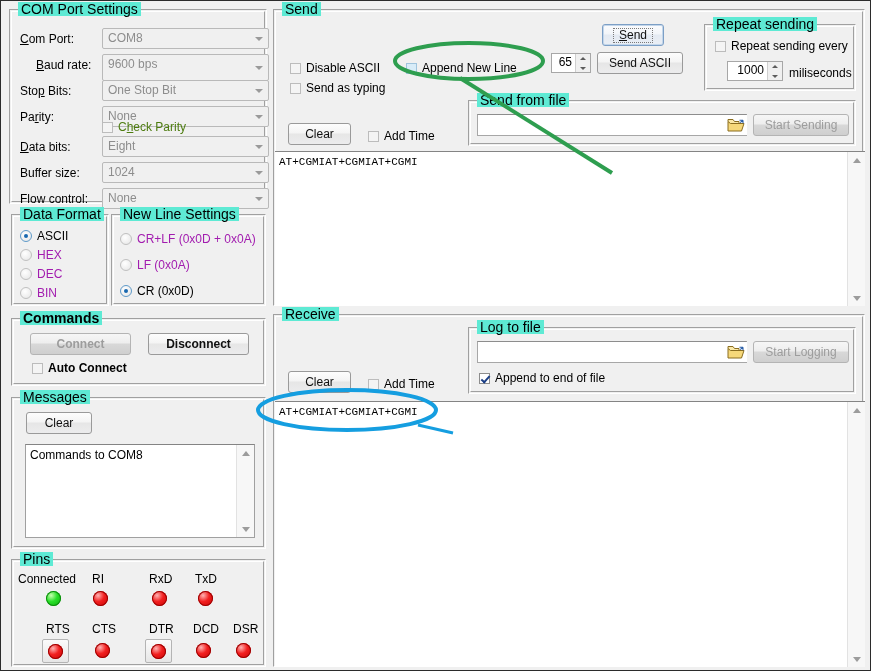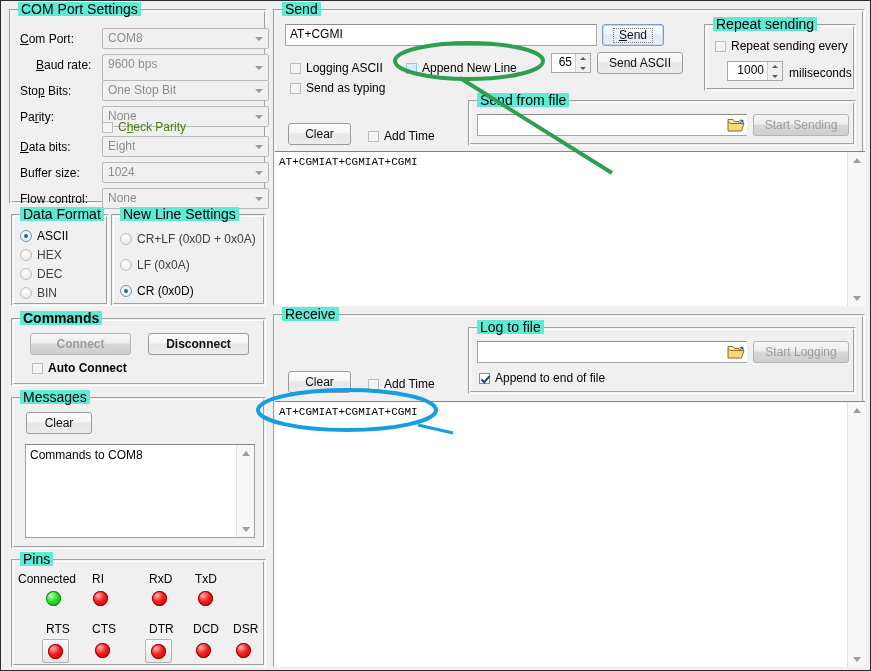--- a/index.html
+++ b/index.html
@@ -187,21 +187,21 @@
   }
   .rd.sel .dot { border-color: #5f9ac9; }
   .rd.sel .dot:after {
     content: "";
     position: absolute;
     left: 3px; top: 3px;
     width: 4px; height: 4px;
     border-radius: 50%;
     background: #1868b0;
   }
-  .rd.dim { color: #404040; }
+  .rd.dim { color: #a21caf; }
 
   
   .spin {
     position: absolute;
     box-sizing: border-box;
     background: #ffffff;
     border: 1px solid #a7a7a7;
     display: flex;
     align-items: stretch;
   }
@@ -511,31 +511,28 @@
 
       <div class="lbl" style="left:221px; top:62px;">DSR</div>
       <div class="led red" style="left:224px; top:83px;"></div>
     </div>
   </div>
 
   <div class="group" style="left:272px; top:8px; width:592px; height:297px;">
     <div class="gbinner"></div>
     <div class="gbtitle">Send</div>
     <div class="content">
-      <div class="txt" style="left:11px; top:14px; width:312px; height:22px;">
-        <span>AT+CGMI</span>
-      </div>
 
       <div class="btn focused" style="left:328px; top:14px; width:62px; height:22px;">
         <span class="inner"><u>S</u>end</span>
       </div>
 
       <div class="cb" style="left:16px; top:51px;">
         <span class="box"></span>
-        <span>Logging ASCII</span>
+        <span>Disable ASCII</span>
       </div>
 
       <div class="cb hover" style="left:132px; top:51px;">
         <span class="box"></span>
         <span>Append New Line</span>
       </div>
 
       <div class="cb" style="left:16px; top:71px;">
         <span class="box"></span>
         <span>Send as typing</span>

